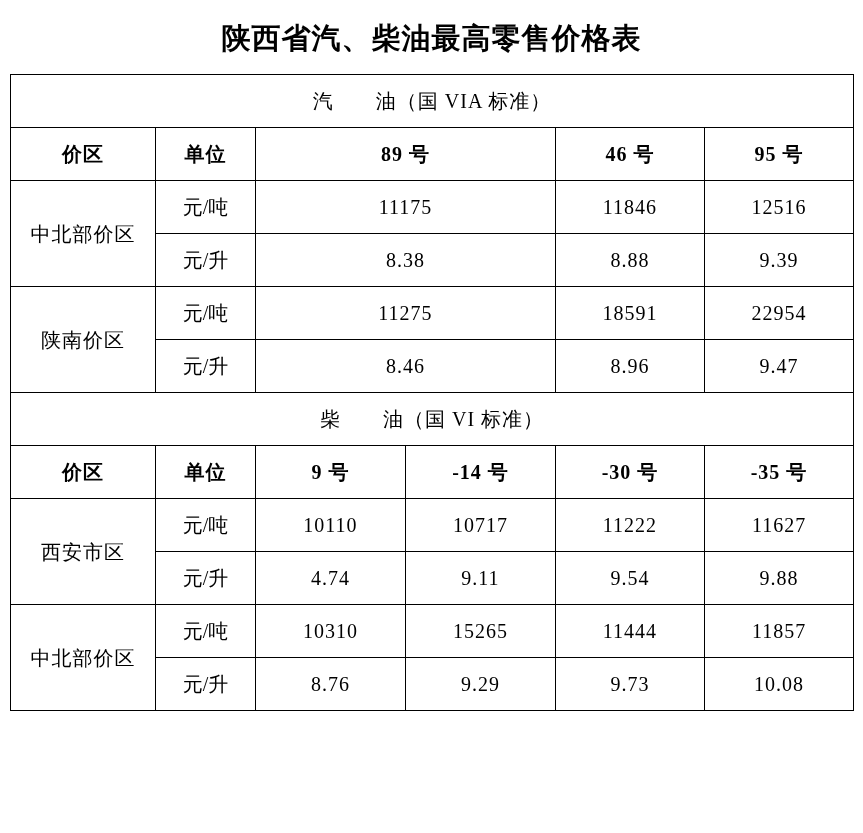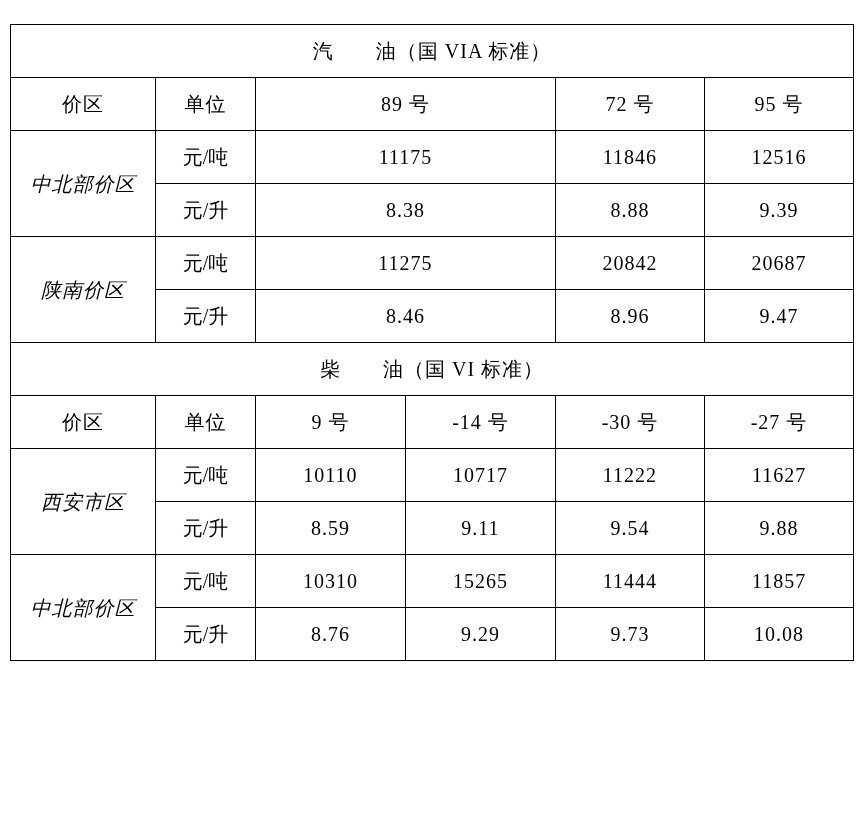--- a/index.html
+++ b/index.html
@@ -25,21 +25,21 @@
     font-family: "Liberation Serif", "DejaVu Serif", serif;
     font-weight: bold;
     font-size: 29px;
     letter-spacing: 1px;
     margin: 18px 0 0 0;
     padding: 0;
     line-height: 40px;
   }
   .table-wrap {
     padding: 0 10px;
-    margin-top: 24px;
+    margin-top: 16px;
   }
   table.price {
     border-collapse: collapse;
     width: 843px;
     table-layout: fixed;
     border: 1px solid #000;
   }
   table.price td {
     border: 1px solid #000;
     text-align: center;
@@ -51,40 +51,41 @@
     line-height: 1.2;
   }
   td.section-head {
     font-size: 22px;
     height: 56px;
     letter-spacing: 1px;
   }
   td.hdr {
     font-size: 21px;
     letter-spacing: 1px;
+    font-weight: bold;
   }
   td.region {
     font-size: 21px;
     letter-spacing: 1px;
-    font-style: italic;
   }
   td.unit {
     font-size: 19px;
   }
   td.num {
     font-size: 21px;
     font-family: "Liberation Serif", "DejaVu Serif", serif;
     letter-spacing: 1px;
   }
 </style>
 </head>
 <body>
 
 <div class="page">
 
+  <h1 class="doc-title">陕西省汽、柴油最高零售价格表</h1>
 
   <div class="table-wrap">
     <table class="price">
       <colgroup>
         <col style="width:145px">
         <col style="width:100px">
         <col style="width:150px">
         <col style="width:150px">
         <col style="width:149px">
         <col style="width:149px">
@@ -92,21 +93,21 @@
       <tbody>
 
         <tr>
           <td class="section-head" colspan="6">汽　　油（国 VIA 标准）</td>
         </tr>
 
         <tr>
           <td class="hdr">价区</td>
           <td class="hdr">单位</td>
           <td class="hdr" colspan="2">89 号</td>
-          <td class="hdr">72 号</td>
+          <td class="hdr">46 号</td>
           <td class="hdr">95 号</td>
         </tr>
 
         <tr>
           <td class="region" rowspan="2">中北部价区</td>
           <td class="unit">元/吨</td>
           <td class="num" colspan="2">11175</td>
           <td class="num">11846</td>
           <td class="num">12516</td>
         </tr>
@@ -115,56 +116,56 @@
           <td class="unit">元/升</td>
           <td class="num" colspan="2">8.38</td>
           <td class="num">8.88</td>
           <td class="num">9.39</td>
         </tr>
 
         <tr>
           <td class="region" rowspan="2">陕南价区</td>
           <td class="unit">元/吨</td>
           <td class="num" colspan="2">11275</td>
-          <td class="num">20842</td>
-          <td class="num">20687</td>
+          <td class="num">18591</td>
+          <td class="num">22954</td>
         </tr>
 
         <tr>
           <td class="unit">元/升</td>
           <td class="num" colspan="2">8.46</td>
           <td class="num">8.96</td>
           <td class="num">9.47</td>
         </tr>
 
         <tr>
           <td class="section-head" colspan="6">柴　　油（国 VI 标准）</td>
         </tr>
 
         <tr>
           <td class="hdr">价区</td>
           <td class="hdr">单位</td>
           <td class="hdr">9 号</td>
           <td class="hdr">-14 号</td>
           <td class="hdr">-30 号</td>
-          <td class="hdr">-27 号</td>
+          <td class="hdr">-35 号</td>
         </tr>
 
         <tr>
           <td class="region" rowspan="2">西安市区</td>
           <td class="unit">元/吨</td>
           <td class="num">10110</td>
           <td class="num">10717</td>
           <td class="num">11222</td>
           <td class="num">11627</td>
         </tr>
 
         <tr>
           <td class="unit">元/升</td>
-          <td class="num">8.59</td>
+          <td class="num">4.74</td>
           <td class="num">9.11</td>
           <td class="num">9.54</td>
           <td class="num">9.88</td>
         </tr>
 
         <tr>
           <td class="region" rowspan="2">中北部价区</td>
           <td class="unit">元/吨</td>
           <td class="num">10310</td>
           <td class="num">15265</td>

